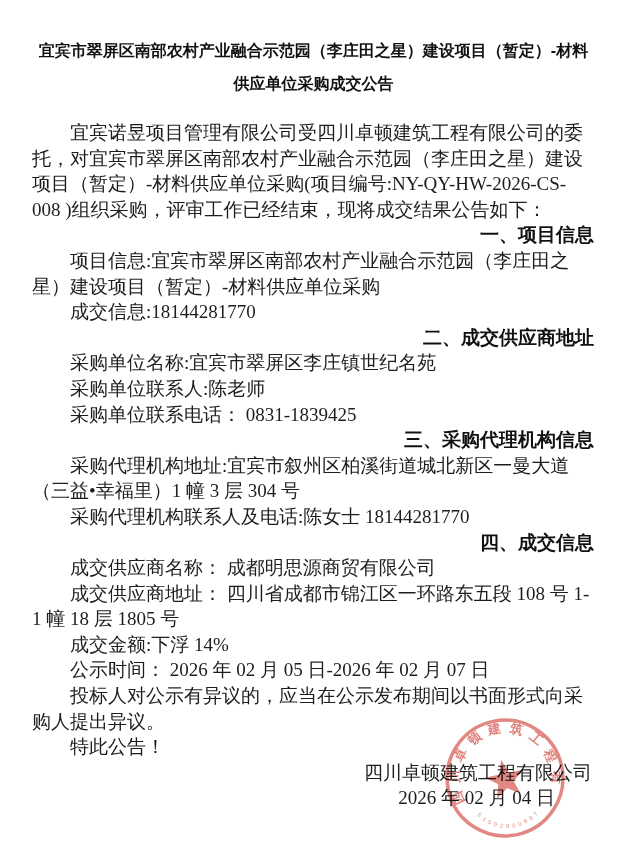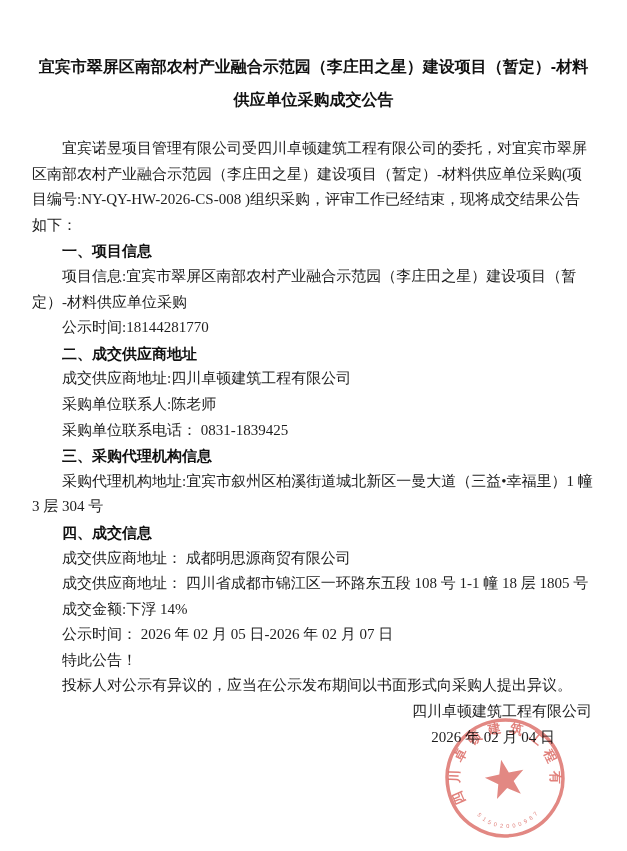--- a/index.html
+++ b/index.html
@@ -6,46 +6,47 @@
   .page{
     position:relative;
     width:627px;height:851px;
     margin:0;
     background:#ffffff;
     color:#1d1d1d;
     font-family:"Liberation Serif","DejaVu Serif",serif;
     overflow:hidden;
   }
   .title{
-    margin:16px 38px;
+    margin:0 38px;
     padding-top:34px;
     font-size:16px;
     line-height:33px;
     text-align:center;
     font-weight:700;
     color:#111;
     font-family:"Liberation Sans","DejaVu Sans",sans-serif;
   }
   .content{
     margin:20px 33px 0 32px;
     font-size:15px;
     line-height:25.6px;
   }
   .content p, .content h2{
     margin:0;
-    font-size:15px;
+    font-size:19px;
     line-height:25.6px;
     font-weight:400;
     text-indent:2em;
     word-break:break-word;
   }
   .content h2{
     font-weight:700;
     color:#111;
     font-family:"Liberation Sans","DejaVu Sans",sans-serif;
+    text-align:right;
   }
   .sig-company{
     text-indent:0;
     text-align:right;
     padding-right:2px;
   }
   .sig-date{
     text-indent:0;
     text-align:right;
     padding-right:39px;
@@ -67,38 +68,39 @@
 
 <div class="page">
 
   <h1 class="title">宜宾市翠屏区南部农村产业融合示范园（李庄田之星）建设项目（暂定）-材料供应单位采购成交公告</h1>
 
   <div class="content">
     <p>宜宾诺昱项目管理有限公司受四川卓顿建筑工程有限公司的委托，对宜宾市翠屏区南部农村产业融合示范园（李庄田之星）建设项目（暂定）-材料供应单位采购(项目编号:NY-QY-HW-2026-CS-008 )组织采购，评审工作已经结束，现将成交结果公告如下：</p>
 
     <h2>一、项目信息</h2>
     <p>项目信息:宜宾市翠屏区南部农村产业融合示范园（李庄田之星）建设项目（暂定）-材料供应单位采购</p>
-    <p>公示时间:18144281770</p>
+    <p>成交信息:18144281770</p>
 
     <h2>二、成交供应商地址</h2>
-    <p>成交供应商地址:四川卓顿建筑工程有限公司</p>
+    <p>采购单位名称:宜宾市翠屏区李庄镇世纪名苑</p>
     <p>采购单位联系人:陈老师</p>
     <p>采购单位联系电话： 0831-1839425</p>
 
     <h2>三、采购代理机构信息</h2>
     <p>采购代理机构地址:宜宾市叙州区柏溪街道城北新区一曼大道（三益•幸福里）1 幢 3 层 304 号</p>
+    <p>采购代理机构联系人及电话:陈女士 18144281770</p>
 
     <h2>四、成交信息</h2>
-    <p>成交供应商地址： 成都明思源商贸有限公司</p>
+    <p>成交供应商名称： 成都明思源商贸有限公司</p>
     <p>成交供应商地址： 四川省成都市锦江区一环路东五段 108 号 1-1 幢 18 层 1805 号</p>
     <p>成交金额:下浮 14%</p>
     <p>公示时间： 2026 年 02 月 05 日-2026 年 02 月 07 日</p>
 
+    <p>投标人对公示有异议的，应当在公示发布期间以书面形式向采购人提出异议。</p>
     <p>特此公告！</p>
-    <p>投标人对公示有异议的，应当在公示发布期间以书面形式向采购人提出异议。</p>
 
     <p class="sig-company">四川卓顿建筑工程有限公司</p>
     <p class="sig-date">2026 年 02 月 04 日</p>
   </div>
 
   <svg class="seal" viewBox="0 0 120 120" aria-hidden="true">
     <defs>
       <path id="sealTopArc" d="M 19.5,78.5 A 44.5,44.5 0 1 1 100.5,78.5" fill="none"></path>
       <path id="sealBottomArc" d="M 25,88 A 40,40 0 0 0 95,88" fill="none"></path>
     </defs>

